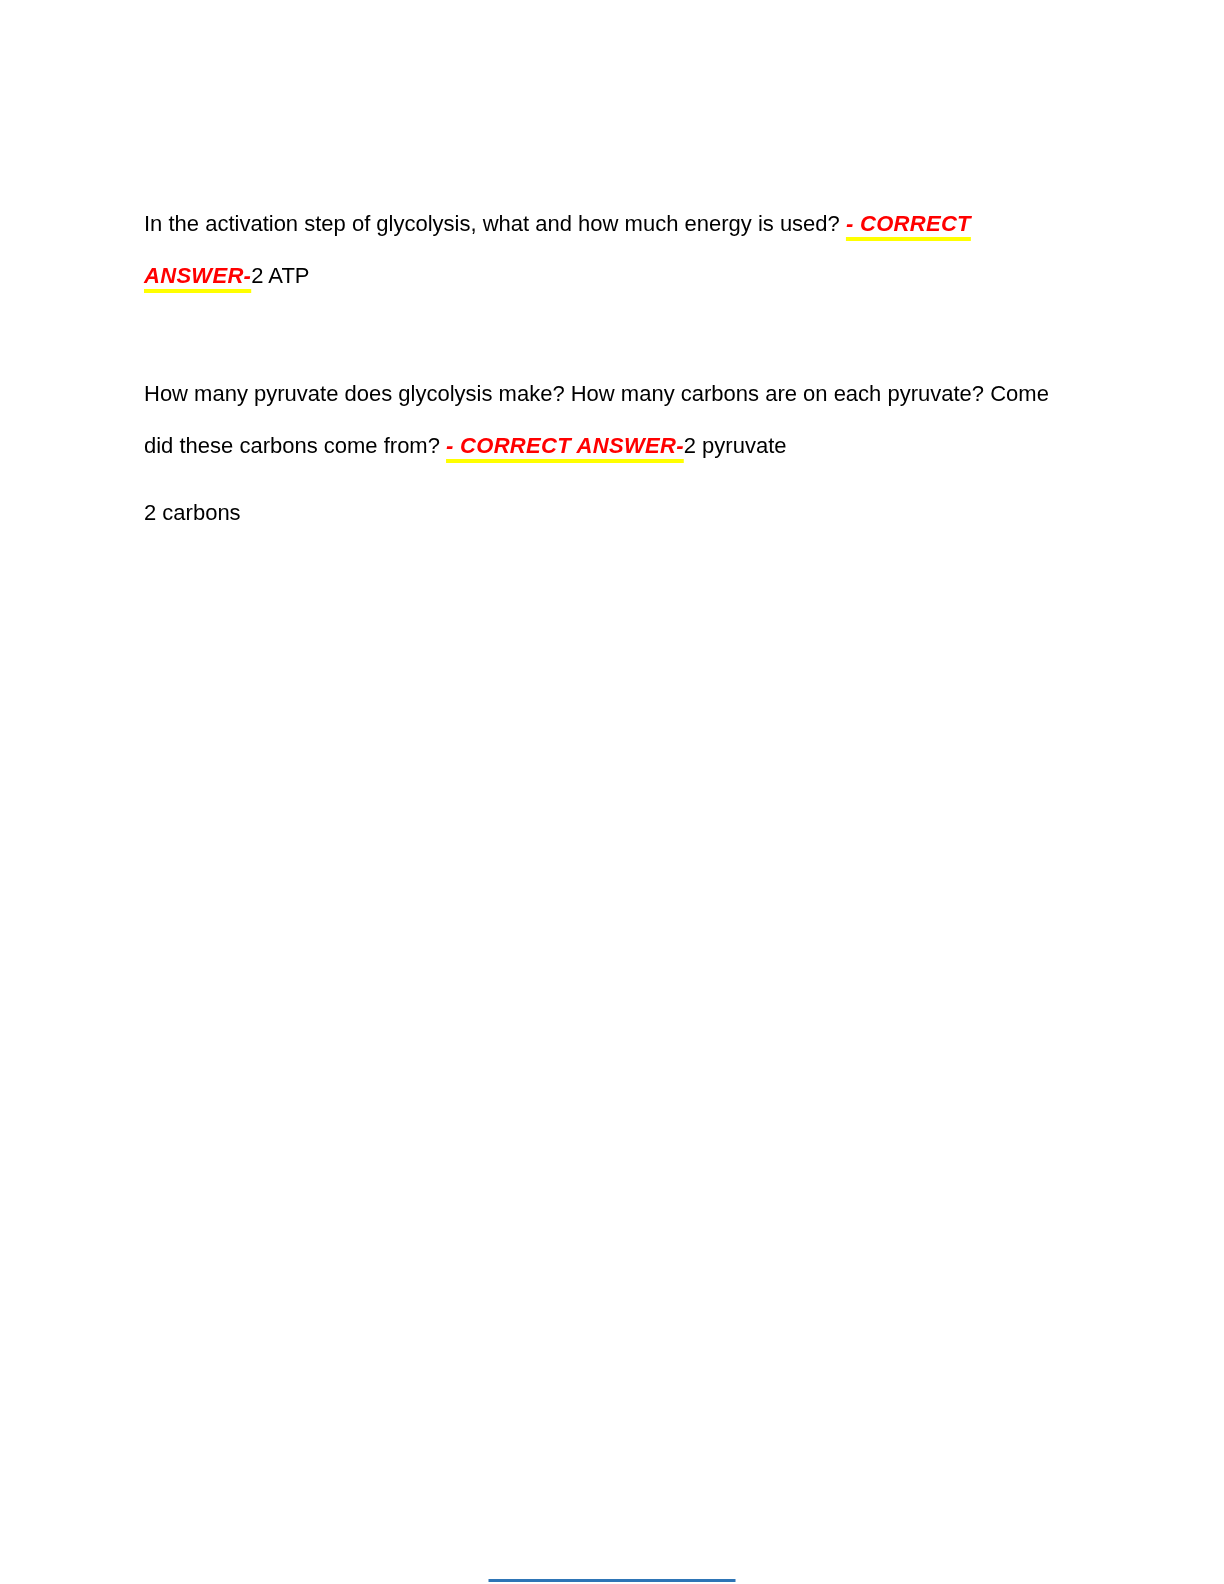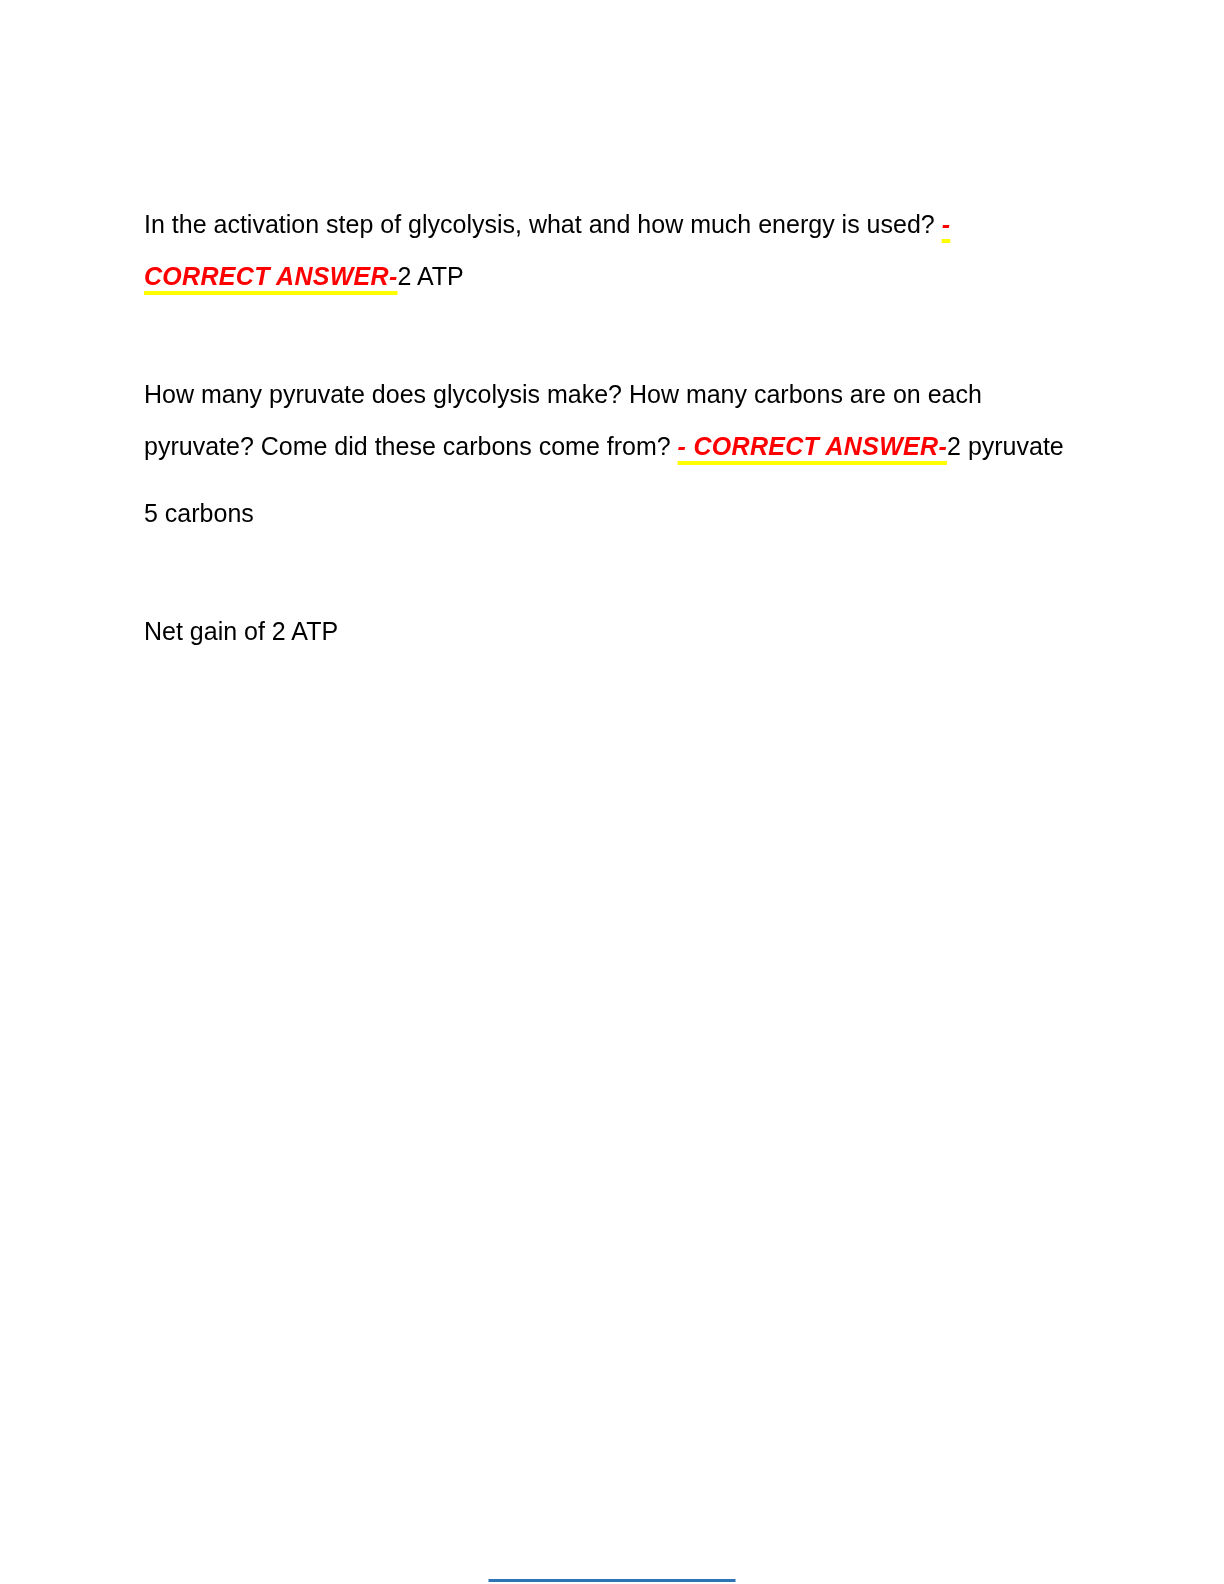--- a/index.html
+++ b/index.html
@@ -16,21 +16,21 @@
     height:1584px;
     background:var(--page-bg);
     overflow:hidden;
     font-family:"Liberation Sans","DejaVu Sans",sans-serif;
     color:var(--text-color);
   }
   .content{
     position:absolute;
     top:0;left:0;right:0;bottom:0;
     padding:198px 144px 0 144px;
-    font-size:25px;
+    font-size:22px;
     line-height:52px;
   }
   .qa-block{margin:0 0 66px 0;}
   .content .qa-block:nth-child(3){margin-bottom:138px;}
   .content .qa-block:last-child{margin-bottom:0;}
   .qa-block p{margin:0 0 15px 0;}
   .qa-block p:last-child{margin-bottom:15px;}
   .marker{
     color:var(--marker-color);
     font-weight:700;
@@ -56,20 +56,19 @@
 </head>
 <body>
 
 <div class="page">
   <div class="content" id="doc-content">
       <div class="qa-block">
         <p><span class="q-text">In the activation step of glycolysis, what and how much energy is used? </span><span class="marker">- CORRECT ANSWER-</span><span class="a-text">2 ATP</span></p>
       </div>
       <div class="qa-block">
         <p><span class="q-text">How many pyruvate does glycolysis make? How many carbons are on each pyruvate? Come did these carbons come from? </span><span class="marker">- CORRECT ANSWER-</span><span class="a-text">2 pyruvate</span></p>
-        <p class="answer-line">5 carbons</p>
+        <p class="answer-line">2 carbons</p>
       </div>
       <div class="qa-block">
-        <p class="answer-line">Net gain of 2 ATP</p>
       </div>
     </div>
   <div class="footer-divider"></div>
 </div>
 
 </body></html>

